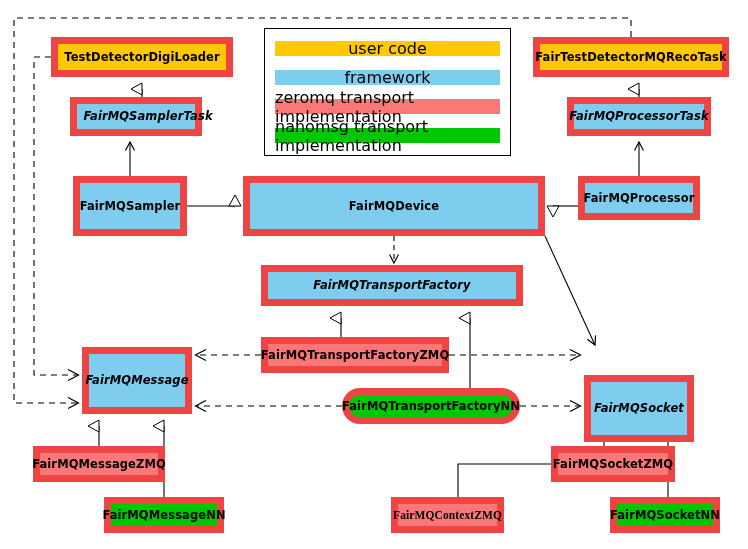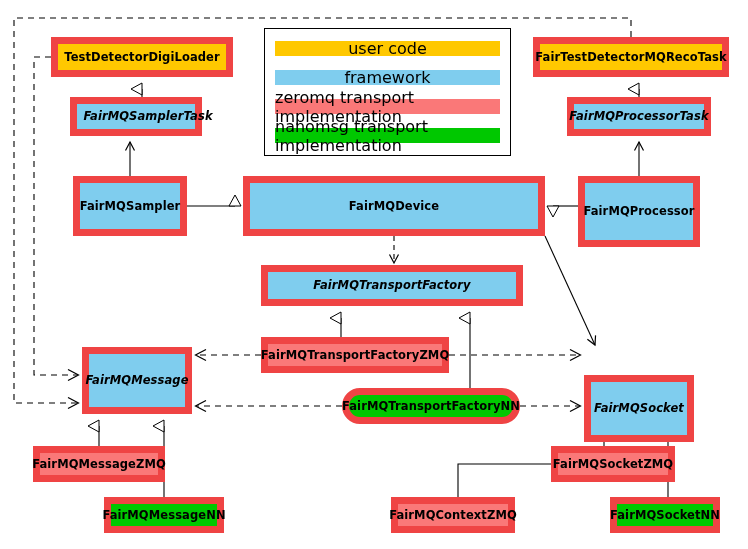--- a/index.html
+++ b/index.html
@@ -170,21 +170,21 @@
   </div>
 
   <div class="node c-framework" style="left:73px; top:176px; width:114px; height:60px;">
     <span>FairMQSampler</span>
   </div>
 
   <div class="node c-framework" style="left:243px; top:176px; width:302px; height:60px;">
     <span>FairMQDevice</span>
   </div>
 
-  <div class="node c-framework" style="left:578px; top:176px; width:122px; height:71px;">
+  <div class="node c-framework" style="left:578px; top:176px; width:122px; height:44px;">
     <span>FairMQProcessor</span>
   </div>
 
   <div class="node c-framework italic" style="left:261px; top:265px; width:262px; height:41px;">
     <span>FairMQTransportFactory</span>
   </div>
 
   <div class="node c-zmq" style="left:261px; top:337px; width:188px; height:36px;">
     <span>FairMQTransportFactoryZMQ</span>
   </div>
@@ -210,17 +210,17 @@
   </div>
 
   <div class="node c-zmq" style="left:551px; top:446px; width:124px; height:36px;">
     <span>FairMQSocketZMQ</span>
   </div>
 
   <div class="node c-nn" style="left:610px; top:497px; width:110px; height:36px;">
     <span>FairMQSocketNN</span>
   </div>
 
-  <div class="node c-zmq" style="left:391px; top:497px; width:124px; height:36px;">
+  <div class="node c-zmq" style="left:391px; top:497px; width:113px; height:36px;font-family:Liberation Serif, serif;">
     <span>FairMQContextZMQ</span>
   </div>
 
 </div>
 
 </body></html>

